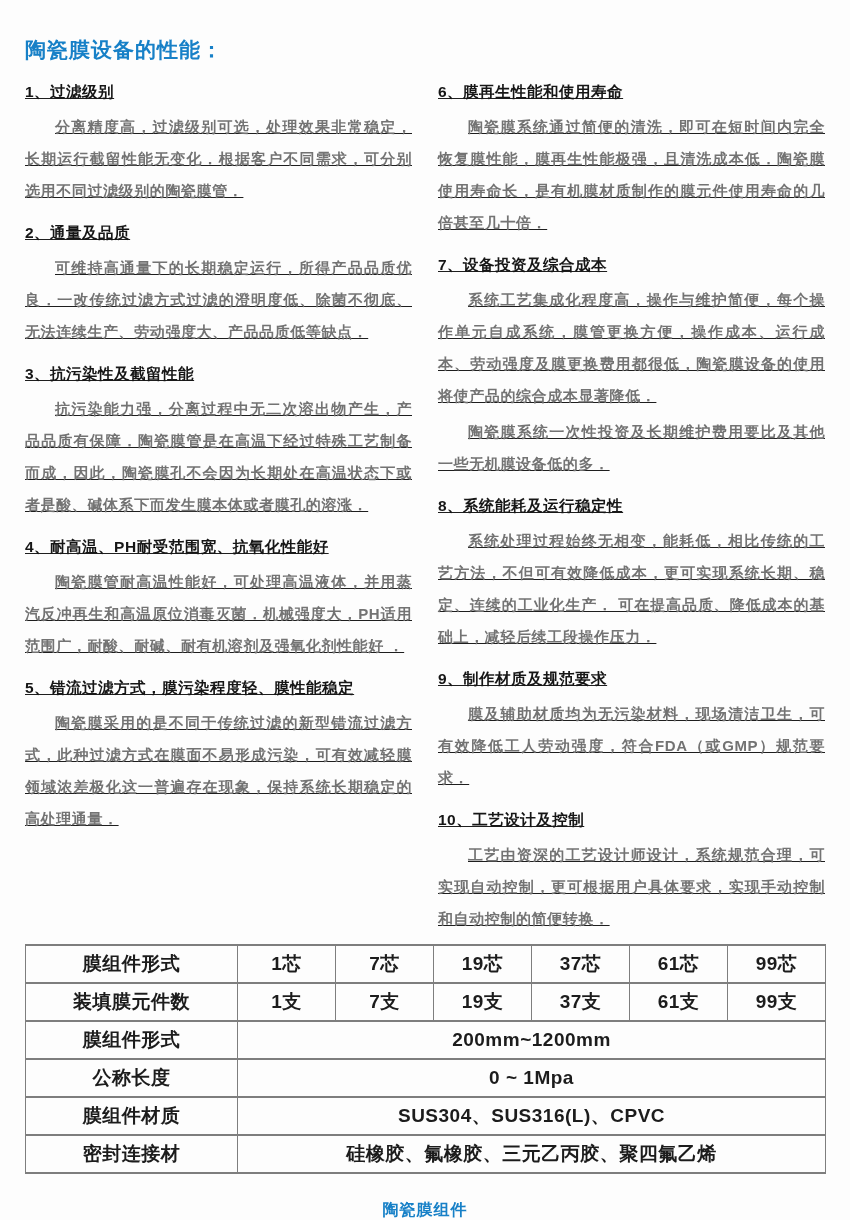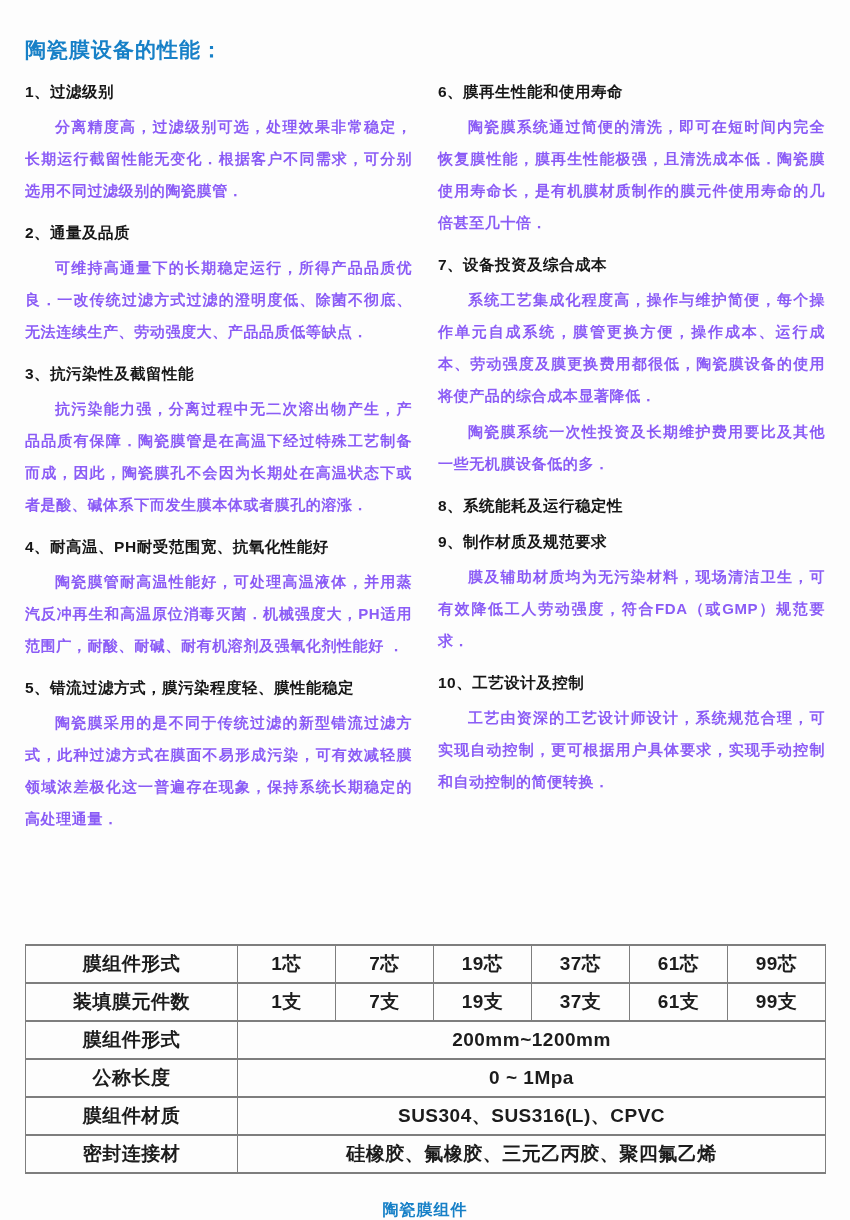--- a/index.html
+++ b/index.html
@@ -23,20 +23,21 @@
     font-weight: 700;
     line-height: 28px;
     letter-spacing: 1px;
     margin: 4px 0 14px 0;
   }
   .columns {
     display: flex;
     gap: 26px;
     height: 852px;
     overflow: hidden;
+    text-decoration: underline;
   }
   .col {
     width: 387px;
     flex: 0 0 387px;
   }
   .section-heading {
     font-size: 15.5px;
     font-weight: 700;
     color: #161616;
     line-height: 20px;
@@ -44,21 +45,21 @@
     letter-spacing: 0.5px;
   }
   .col .section:first-child .section-heading { margin-top: 4px; }
   .section-paragraph {
     font-size: 15px;
     font-weight: 600;
     line-height: 32px;
     text-align: justify;
     text-indent: 2em;
     letter-spacing: 0.6px;
-    color: #8b5cf6;
+    color: #737373;
     margin-bottom: 4px;
   }
   .spec-table {
     width: 800px;
     border-collapse: collapse;
     margin-top: 14px;
     table-layout: fixed;
   }
   .spec-table td {
     border: 1px solid #7e7e7e;
@@ -120,20 +121,21 @@
         <h2 class="section-heading">6、膜再生性能和使用寿命</h2>
         <p class="section-paragraph">陶瓷膜系统通过简便的清洗，即可在短时间内完全恢复膜性能，膜再生性能极强，且清洗成本低．陶瓷膜使用寿命长，是有机膜材质制作的膜元件使用寿命的几倍甚至几十倍．</p>
       </div>
       <div class="section">
         <h2 class="section-heading">7、设备投资及综合成本</h2>
         <p class="section-paragraph">系统工艺集成化程度高，操作与维护简便，每个操作单元自成系统，膜管更换方便，操作成本、运行成本、劳动强度及膜更换费用都很低，陶瓷膜设备的使用将使产品的综合成本显著降低．</p>
         <p class="section-paragraph">陶瓷膜系统一次性投资及长期维护费用要比及其他一些无机膜设备低的多．</p>
       </div>
       <div class="section">
         <h2 class="section-heading">8、系统能耗及运行稳定性</h2>
+        <p class="section-paragraph">系统处理过程始终无相变，能耗低，相比传统的工艺方法，不但可有效降低成本，更可实现系统长期、稳定、连续的工业化生产． 可在提高品质、降低成本的基础上，减轻后续工段操作压力．</p>
       </div>
       <div class="section">
         <h2 class="section-heading">9、制作材质及规范要求</h2>
         <p class="section-paragraph">膜及辅助材质均为无污染材料，现场清洁卫生，可有效降低工人劳动强度，符合FDA（或GMP）规范要求．</p>
       </div>
       <div class="section">
         <h2 class="section-heading">10、工艺设计及控制</h2>
         <p class="section-paragraph">工艺由资深的工艺设计师设计，系统规范合理，可实现自动控制，更可根据用户具体要求，实现手动控制和自动控制的简便转换．</p>
       </div>
     </div>

